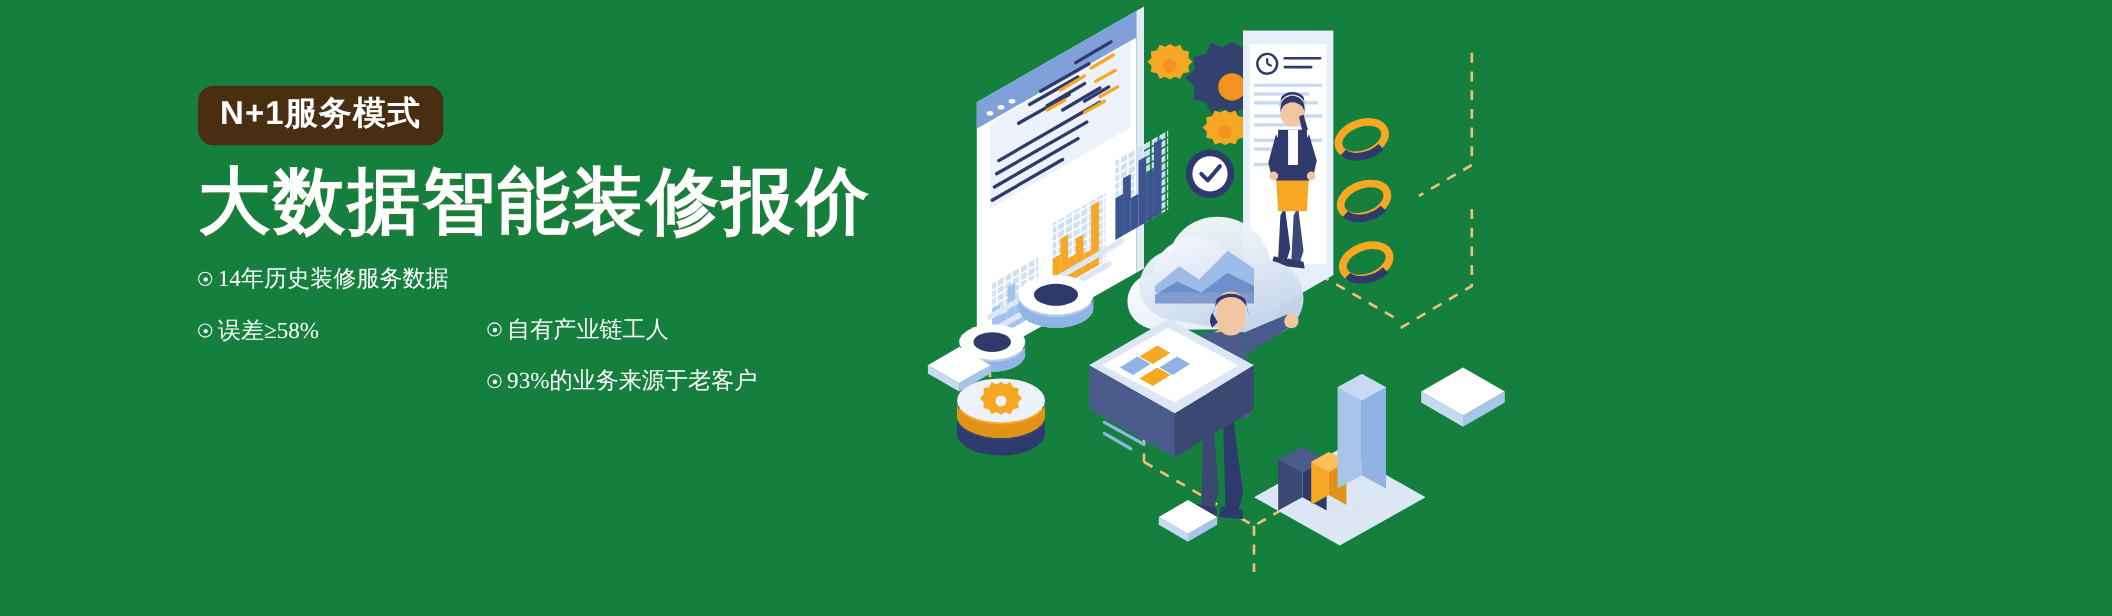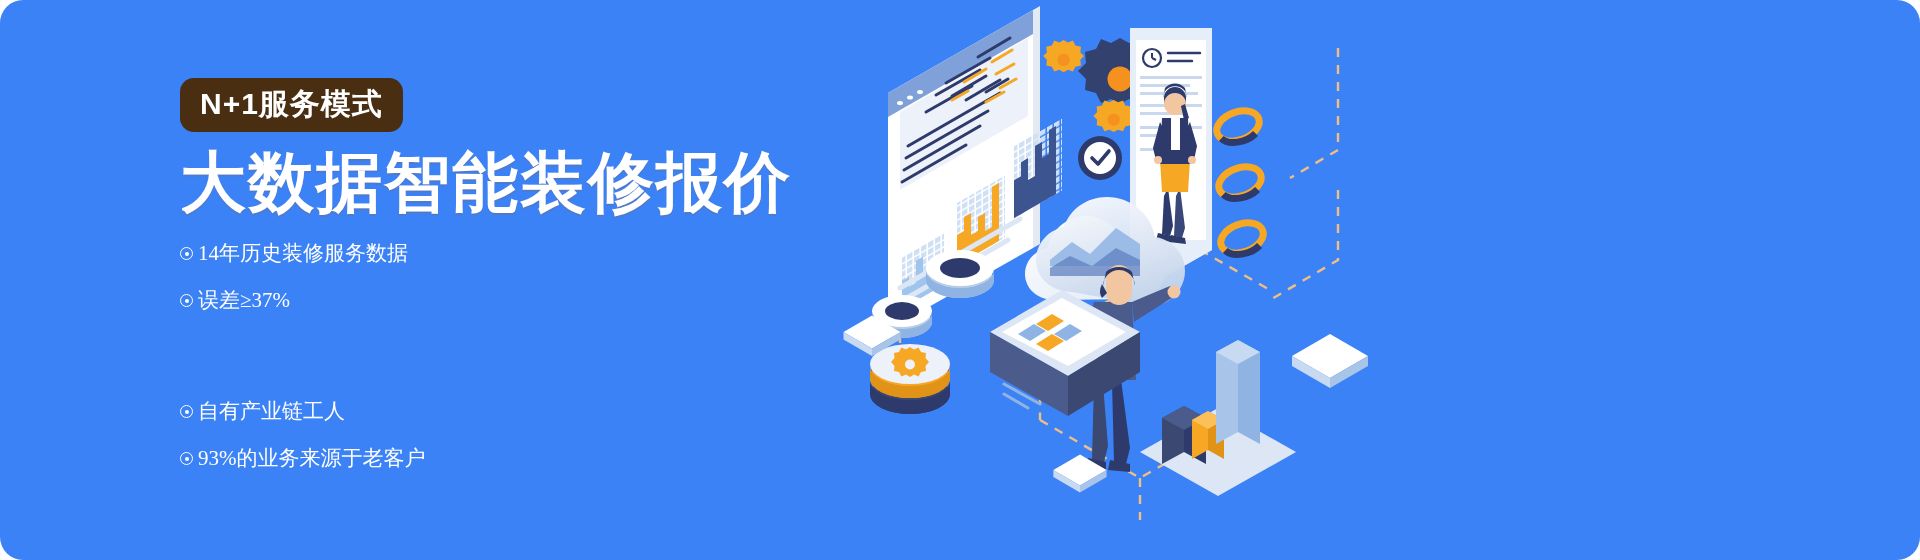--- a/index.html
+++ b/index.html
@@ -2,23 +2,22 @@
 <html><head>
 <meta charset="utf-8">
 <style>
   * { margin:0; padding:0; box-sizing:border-box; }
   html, body {
     width:1920px; height:560px; overflow:hidden;
     font-family:"Liberation Serif", serif;
   }
   #banner {
     position:relative; width:1920px; height:560px;
-    background:#3b82f6;
+    background:#15803d;
     overflow:hidden;
-    border-radius:23px;
   }
   
   #copy {
     position:absolute; left:180px; top:78px; width:700px;
   }
   #badge {
     display:inline-block;
     background:#4A2E12;
     color:#FFFFFF;
     font-family:"Liberation Sans", sans-serif;
@@ -38,21 +37,20 @@
     font-size:66px;
     line-height:1.05;
     letter-spacing:2px;
     white-space:nowrap;
     text-shadow:0 2px 0 rgba(180,90,0,0.18);
   }
   #bullets {
     margin-top:26px;
     display:flex;
     gap:18px;
-    flex-direction:column;
   }
   .bullet-col { display:flex; flex-direction:column; }
   .bullet-col.col-a { width:245px; }
   .bullet-col.col-b { width:300px;margin-top:46px; }
   .bullet {
     display:flex; align-items:flex-start;
     color:#FFFFFF;
     font-family:"Liberation Serif", serif;
     font-size:21px;
     line-height:1;
@@ -93,21 +91,21 @@
 
     <div id="bullets">
 
       <div class="bullet-col col-a">
         <div class="bullet">
           <span class="dot"></span>
           <span>14年历史装修服务数据</span>
         </div>
         <div class="bullet">
           <span class="dot"></span>
-          <span>误差≥37%</span>
+          <span>误差≥58%</span>
         </div>
       </div>
 
       <div class="bullet-col col-b">
         <div class="bullet">
           <span class="dot"></span>
           <span>自有产业链工人</span>
         </div>
         <div class="bullet">
           <span class="dot"></span>

